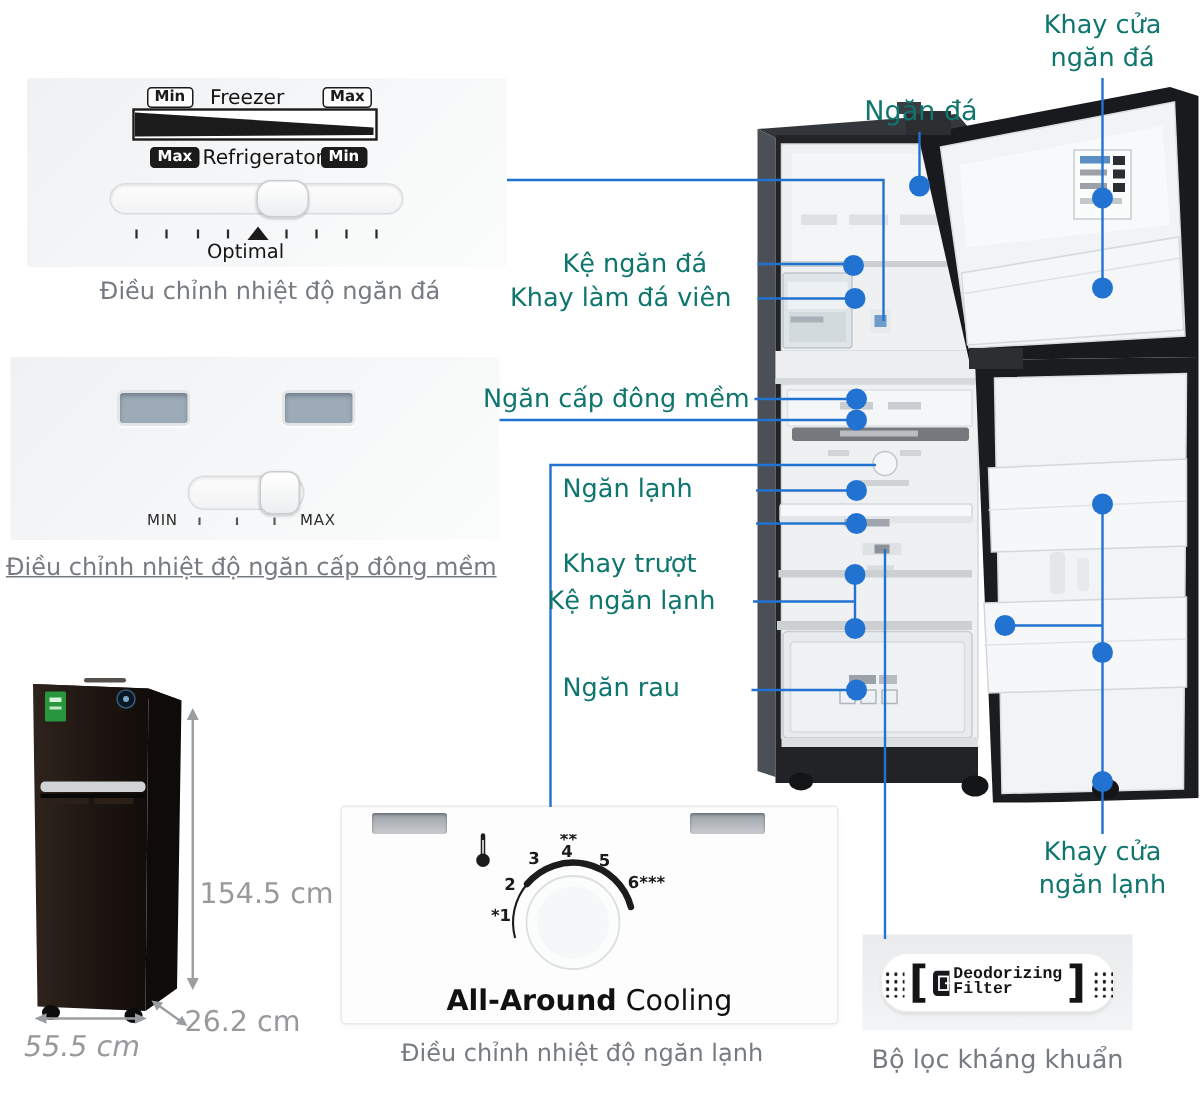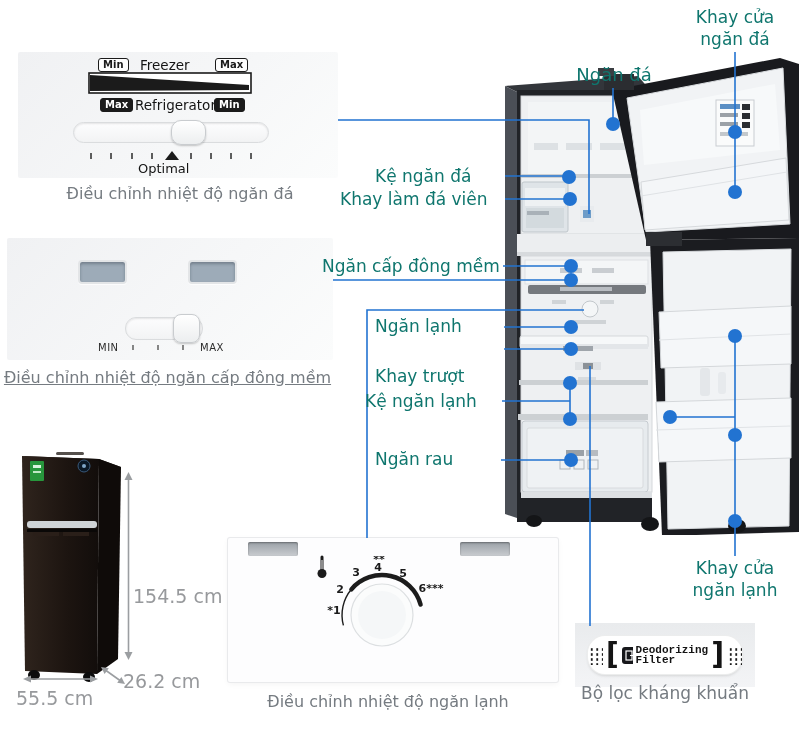--- a/index.html
+++ b/index.html
@@ -133,21 +133,21 @@
     <line x1="30" y1="679" x2="91" y2="679"></line>
     <polygon points="23,679 31,675.5 31,682.5" stroke="none"></polygon>
     <polygon points="98,679 90,675.5 90,682.5" stroke="none"></polygon>
     <line x1="106" y1="670.5" x2="120" y2="680.5"></line>
     <polygon points="101,667 104.6,673.9 108.8,668.3" stroke="none"></polygon>
     <polygon points="125,684 117.2,682.7 121.4,677.1" stroke="none"></polygon>
   </g>
 </svg>
 <div class="abs dim" style="left:133px;top:557px;margin-top:28px;">154.5 cm</div>
 <div class="abs dim" style="left:123px;top:670px;">26.2 cm</div>
-<div class="abs dim" style="left:16px;top:687px;">55.5 cm</div>
+<div class="abs dim" style="left:16px;top:687px;font-style:italic;">55.5 cm</div>
 
 <div class="abs" style="left:228px;top:538px;width:330px;height:144px;background:#fdfdfe;border-radius:2px;box-shadow:0 0 0 1px #e9eaec,0 2px 6px rgba(0,0,0,.05);">
   <div class="slot" style="left:20px;top:4px;width:50px;"></div>
   <div class="slot" style="left:232px;top:4px;width:50px;"></div>
 
   <svg class="abs" style="left:86px;top:16px;" width="16" height="26">
     <line x1="8" y1="3" x2="8" y2="16" stroke="#1b1b1b" stroke-width="3" stroke-linecap="round"></line>
     <line x1="8" y1="6" x2="8" y2="16" stroke="#ffffff" stroke-width="1"></line>
     <circle cx="8" cy="19.5" r="4.5" fill="#1b1b1b"></circle>
   </svg>
@@ -161,20 +161,24 @@
       <text x="11" y="58">*1</text>
       <text x="17" y="37">2</text>
       <text x="33" y="20">3</text>
       <text x="55" y="15">4</text>
       <text x="56" y="7">**</text>
       <text x="80" y="21">5</text>
       <text x="108" y="36">6***</text>
     </g>
   </svg>
 
+  <div class="abs c" style="left:0;top:118px;width:330px;font-size:19px;color:#111;">
+    <span style="font-weight:bold;">All-Around</span>
+    <span>Cooling</span>
+  </div>
 </div>
 <div class="abs cap" style="left:238px;top:692px;width:300px;">Điều chỉnh nhiệt độ ngăn lạnh</div>
 
 <svg class="abs" style="left:495px;top:50px;" width="305" height="485" viewBox="495 50 305 485">
 
   <path d="M505,86 L638,76 L650,90 L517,92 Z" fill="#33363b"></path>
   <path d="M505,86 L517,92 L517,518 L505,514 Z" fill="#4b4f56"></path>
   <rect x="517" y="90" width="135" height="432" fill="#212327"></rect>
 
   <rect x="521" y="96" width="127" height="138" fill="#eef0f2" stroke="#d5d8db"></rect>
@@ -264,21 +268,21 @@
       <path d="M8,8.5 h6 M11.5,6 L14,8.5 L11.5,11" fill="none" stroke="#ffffff" stroke-width="1.2"></path>
     </svg>
     <div style="font-size:11px;font-weight:bold;color:#141414;line-height:10px;font-family:Liberation Mono, monospace;">
       <div>Deodorizing</div>
       <div>Filter</div>
     </div>
     <span class="bracket">]</span>
     <div class="dotgrid"></div>
   </div>
 </div>
-<div class="abs cap" style="left:570px;top:683px;width:190px;font-size:17px;">Bộ lọc kháng khuẩn</div>
+<div class="abs cap" style="left:570px;top:697px;width:190px;font-size:17px;">Bộ lọc kháng khuẩn</div>
 
 <svg class="abs" style="left:0;top:0;" width="800" height="729">
   <g fill="none" stroke="#2273d1" stroke-width="1.6">
     <path d="M338,120 H589 V214"></path>
     <path d="M333,280 H571"></path>
     <path d="M367,538 V310 H584"></path>
     <path d="M590,366 V626"></path>
     <path d="M613,88 V124"></path>
     <path d="M505,176 H569"></path>
     <path d="M505,199 H570"></path>

